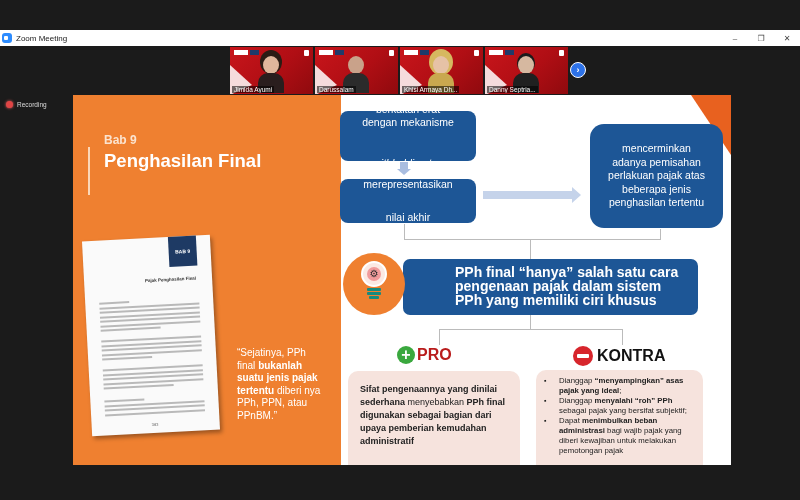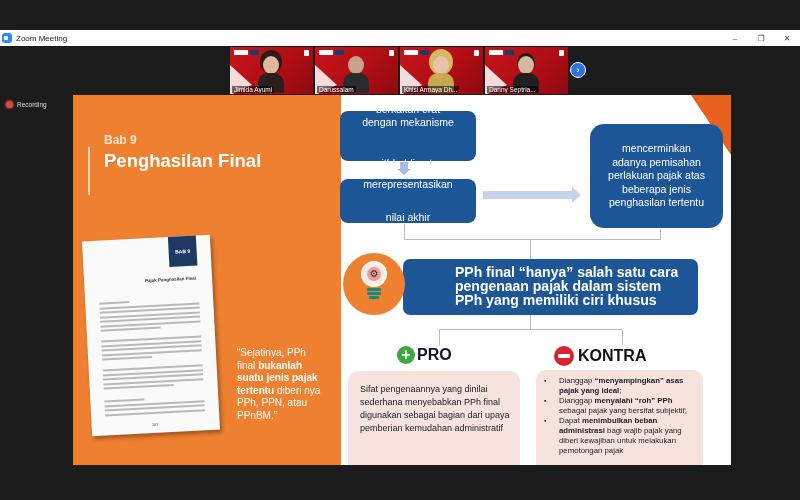--- a/index.html
+++ b/index.html
@@ -57,29 +57,29 @@
 
   .pill { position: absolute; left: 330px; top: 164px; width: 295px; height: 56px; background: #1d5696; border-radius: 7px; color: #ffffff; font-size: 14px; line-height: 14px; font-weight: bold; padding: 6px 10px 0 52px; }
   .bulb-circle { position: absolute; left: 270px; top: 158px; width: 62px; height: 62px; border-radius: 50%; background: #ef8030; }
   .bulb { position: absolute; left: 288px; top: 166px; width: 26px; height: 26px; border-radius: 50%; background: #fbe9e3; border: 2px solid #ffffff; }
   .bulb .gear { position: absolute; left: 4px; top: 4px; width: 14px; height: 14px; border-radius: 50%; background: #f19b9b; color: #2b2b2b; font-size: 10px; line-height: 14px; text-align: center; }
   .bulb-base { position: absolute; left: 294px; top: 193px; width: 14px; height: 14px; }
   .bulb-base div { height: 2.5px; background: #168a7e; margin-bottom: 1.5px; border-radius: 1px; }
 
   .pro-head { position: absolute; left: 324px; top: 251px; display: flex; align-items: center; }
   .pro-icon { width: 18px; height: 18px; border-radius: 50%; background: #3aa83e; color: #fff; font-size: 16px; font-weight: bold; line-height: 18px; text-align: center; }
-  .pro-label { font-size: 16px; font-weight: bold; color: #0f172a; margin-left: 2px; }
-  .kontra-head { position: absolute; left: 481px; top: 251px; display: flex; align-items: center; }
+  .pro-label { font-size: 16px; font-weight: bold; color: #b91c1c; margin-left: 2px; }
+  .kontra-head { position: absolute; left: 500px; top: 251px; display: flex; align-items: center; }
   .kontra-icon { width: 20px; height: 20px; border-radius: 50%; background: #d7252c; position: relative; }
   .kontra-icon::after { content: ""; position: absolute; left: 4px; top: 8px; width: 12px; height: 4px; background: #fff; border-radius: 1px; }
   .kontra-label { font-size: 16px; font-weight: bold; color: #111; margin-left: 4px; }
 
   .card { position: absolute; background: #f6e3dd; border-radius: 10px 10px 0 0; }
   .pro-card { left: 275px; top: 276px; width: 172px; height: 94px; padding: 12px 10px 0 12px; font-size: 9px; line-height: 13px; color: #222; }
-  .pro-card b { font-weight: normal; }
+  .pro-card b { font-weight: bold; }
   .kontra-card { left: 463px; top: 275px; width: 167px; height: 95px; padding: 6px 6px 0 8px; font-size: 7.8px; line-height: 10px; color: #222; }
   .kontra-card ul { list-style: none; }
   .kontra-card li { position: relative; padding-left: 15px; margin-bottom: 0px; }
   .kontra-card li::before { content: "\25AA"; position: absolute; left: 0; top: 0; font-size: 7px; }
   .kontra-card b { font-weight: bold; }
 
   .bottom-bar { position: absolute; left: 0; top: 465px; width: 800px; height: 35px; background: #1b1b1b; }
 </style>
 </head>
 <body>

